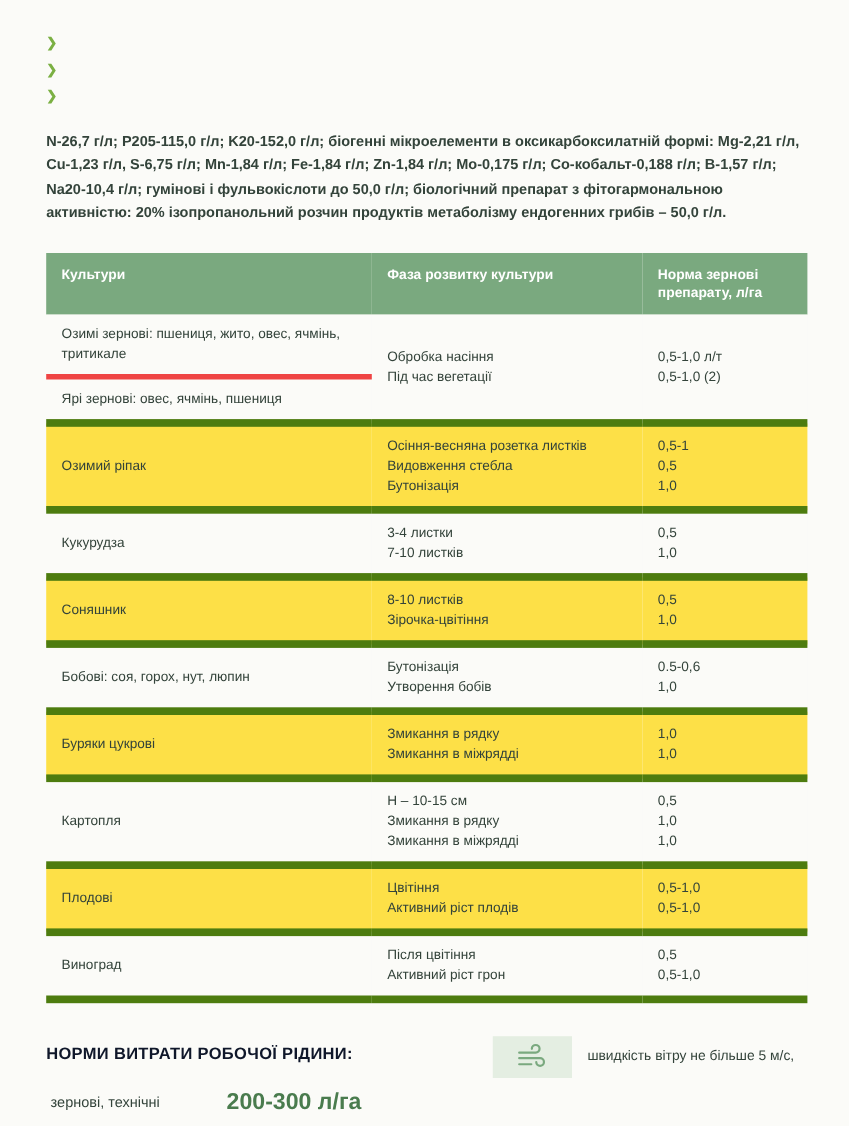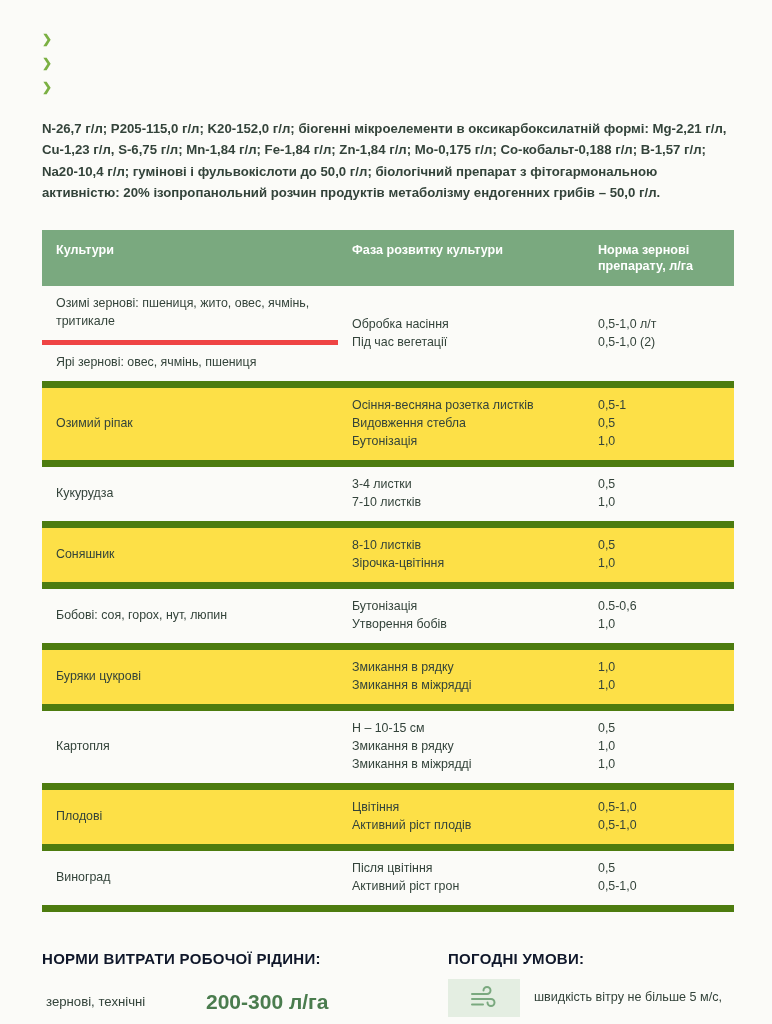--- a/index.html
+++ b/index.html
@@ -277,21 +277,20 @@
             <td class="lq-value">
               <span>200-300 л/га</span>
             </td>
           </tr>
 
         </tbody>
       </table>
     </div>
 
     <div class="bottom-right">
-      <div class="sec-title green">ПОГОДНІ УМОВИ:</div>
 
       <div class="weather-row">
         <div class="weather-icon">
           <svg width="30" height="26" viewBox="0 0 30 26" fill="none" stroke="#7aa97f" stroke-width="2" stroke-linecap="round">
             <path d="M3 9 H18 a3.5 3.5 0 1 0 -3.5 -3.5"></path>
             <path d="M3 14 H22 a3.5 3.5 0 1 1 -3.5 3.5"></path>
             <path d="M3 19.5 H14"></path>
           </svg>
         </div>
         <div class="weather-text">

